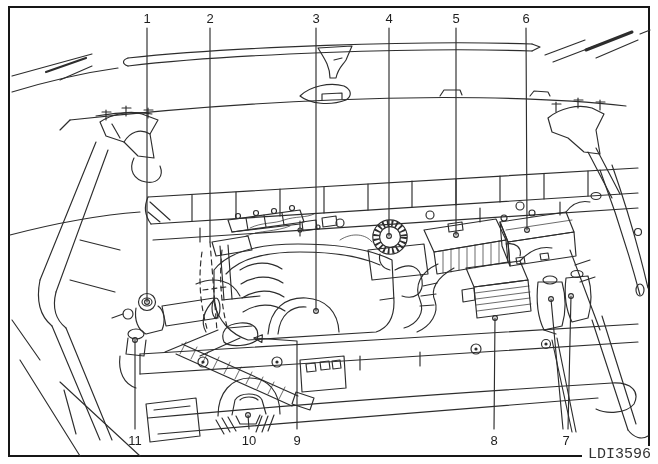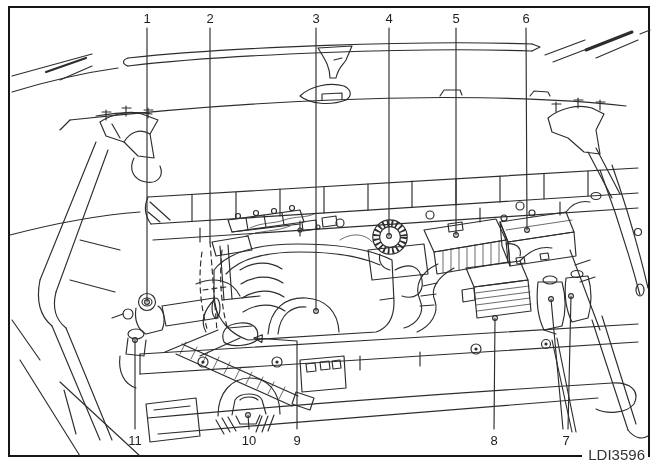--- a/index.html
+++ b/index.html
@@ -10,22 +10,22 @@
   
   #art path,#art polyline,#art circle,#art ellipse,#art line,#art rect{
       fill:none;stroke:#2d2d2d;stroke-width:1.15;stroke-linecap:round;stroke-linejoin:round;}
   #art .w06{stroke-width:0.7;}
   #art .w2{stroke-width:2.2;}
   #art .w3{stroke-width:3;}
   #art .ribs{stroke-width:6.4;stroke-dasharray:1.8 2.6;stroke-linecap:butt;}
   #art .dash{stroke-dasharray:5 4;}
   #art .filldark{fill:#2d2d2d;stroke:none;}
   .callout-label{font:13px "Liberation Sans",sans-serif;fill:#1d1d1d;stroke:none;}
-  #figcode{position:absolute;right:10px;bottom:0px;background:#ffffff;padding:0 3px 1px 6px;
-           font-family:Liberation Sans, sans-serif;font-size:15px;color:#333;letter-spacing:0px;}
+  #figcode{position:absolute;right:4px;bottom:0px;background:#ffffff;padding:0 3px 1px 6px;
+           font-family:Liberation Mono, monospace;font-size:15px;color:#333;letter-spacing:0px;}
 </style>
 </head>
 <body>
 
 <div id="stage">
   <div id="frame"></div>
 
   <svg id="art" width="658" height="464" viewBox="0 0 658 464">
 
     <g>

